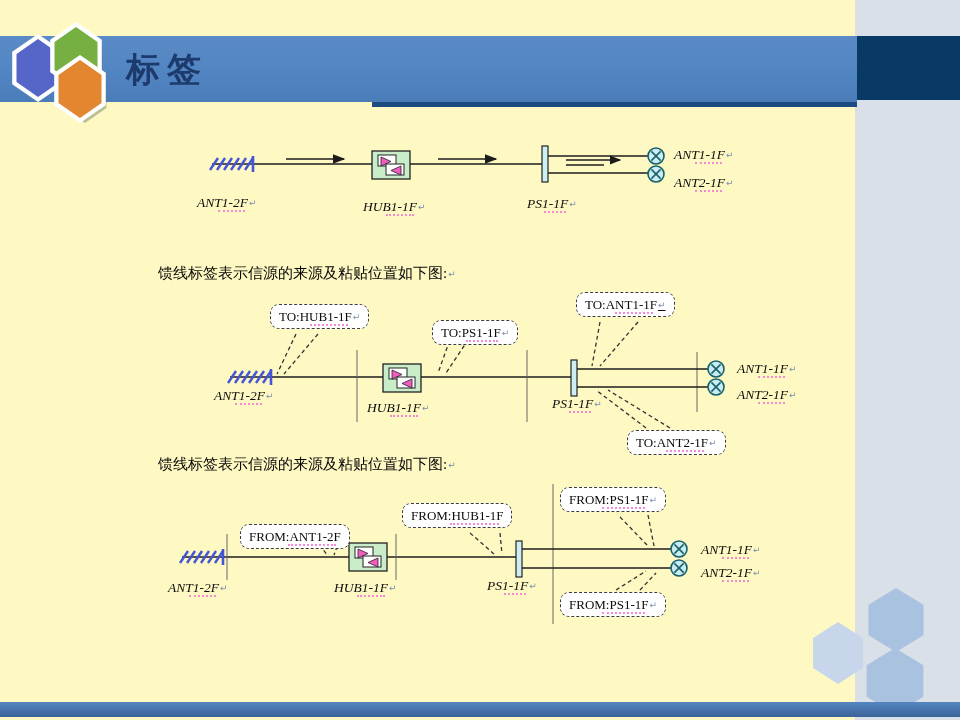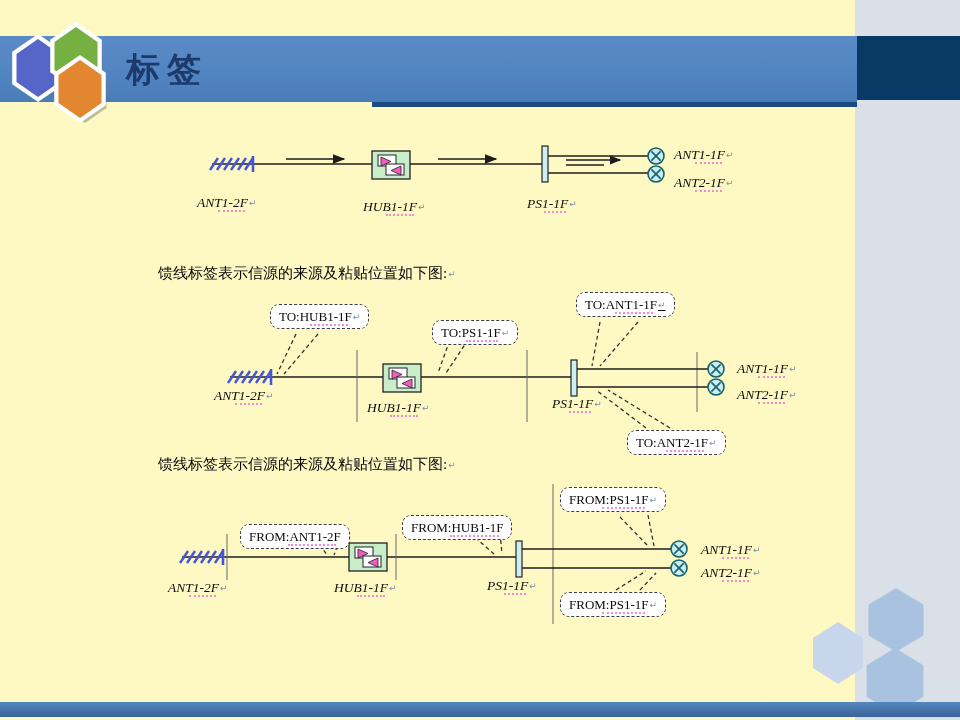--- a/index.html
+++ b/index.html
@@ -171,21 +171,21 @@
 
   <div class="dlabel" style="left:214px;top:388px;"><span class="lbl">ANT1-2F</span><span class="ret">↵</span></div>
   <div class="dlabel" style="left:367px;top:400px;"><span class="lbl">HUB1-1F</span><span class="ret">↵</span></div>
   <div class="dlabel" style="left:552px;top:396px;"><span class="lbl">PS1-1F</span><span class="ret">↵</span></div>
   <div class="dlabel" style="left:737px;top:361px;"><span class="lbl">ANT1-1F</span><span class="ret">↵</span></div>
   <div class="dlabel" style="left:737px;top:387px;"><span class="lbl">ANT2-1F</span><span class="ret">↵</span></div>
 
   <div class="heading" style="left:158px;top:455px;"><span>馈线标签表示信源的来源及粘贴位置如下图:</span><span class="ret">↵</span></div>
 
   <div class="callout" style="left:240px;top:524px;"><span class="lbl">FROM:ANT1-2F</span></div>
-  <div class="callout" style="left:402px;top:503px;margin-top:12px;"><span class="lbl">FROM:HUB1-1F</span></div>
+  <div class="callout" style="left:402px;top:503px;"><span class="lbl">FROM:HUB1-1F</span></div>
   <div class="callout" style="left:560px;top:487px;"><span class="lbl">FROM:PS1-1F</span><span class="ret">↵</span></div>
   <div class="callout" style="left:560px;top:592px;"><span class="lbl">FROM:PS1-1F</span><span class="ret">↵</span></div>
 
   <div class="dlabel" style="left:168px;top:580px;"><span class="lbl">ANT1-2F</span><span class="ret">↵</span></div>
   <div class="dlabel" style="left:334px;top:580px;"><span class="lbl">HUB1-1F</span><span class="ret">↵</span></div>
   <div class="dlabel" style="left:487px;top:578px;"><span class="lbl">PS1-1F</span><span class="ret">↵</span></div>
   <div class="dlabel" style="left:701px;top:542px;"><span class="lbl">ANT1-1F</span><span class="ret">↵</span></div>
   <div class="dlabel" style="left:701px;top:565px;"><span class="lbl">ANT2-1F</span><span class="ret">↵</span></div>
 
 </div>

